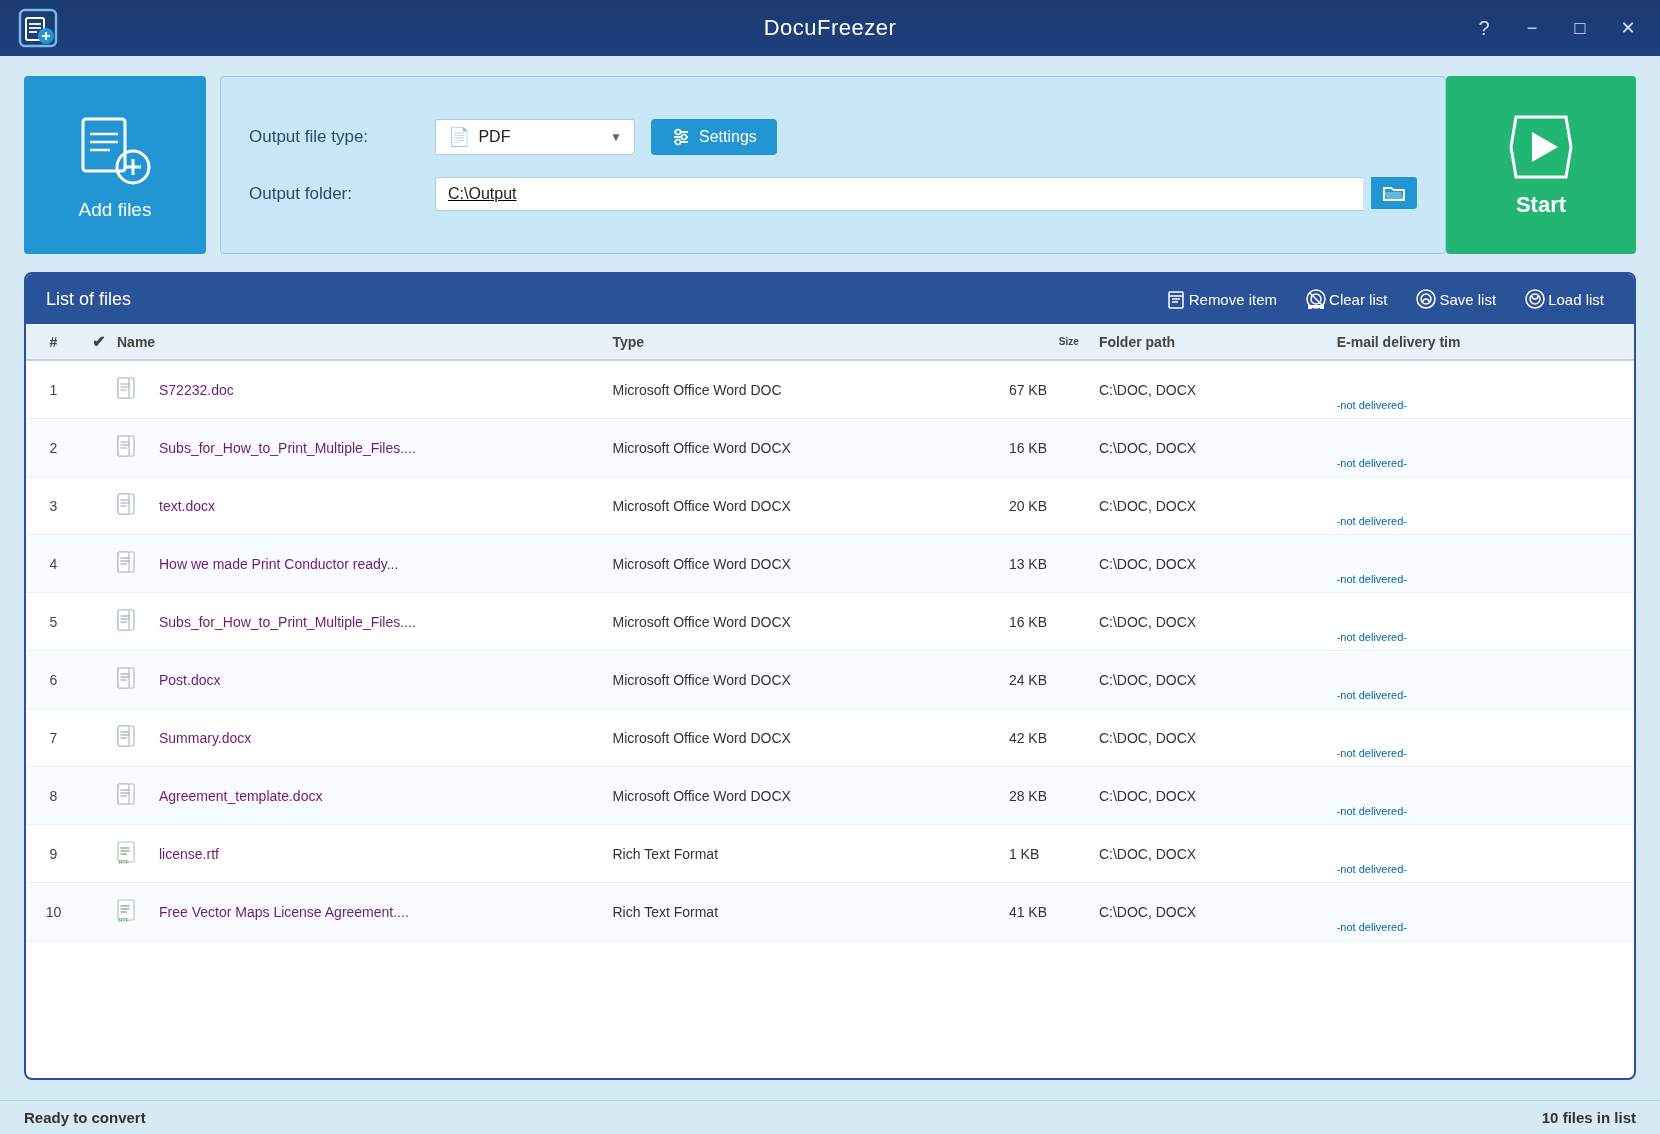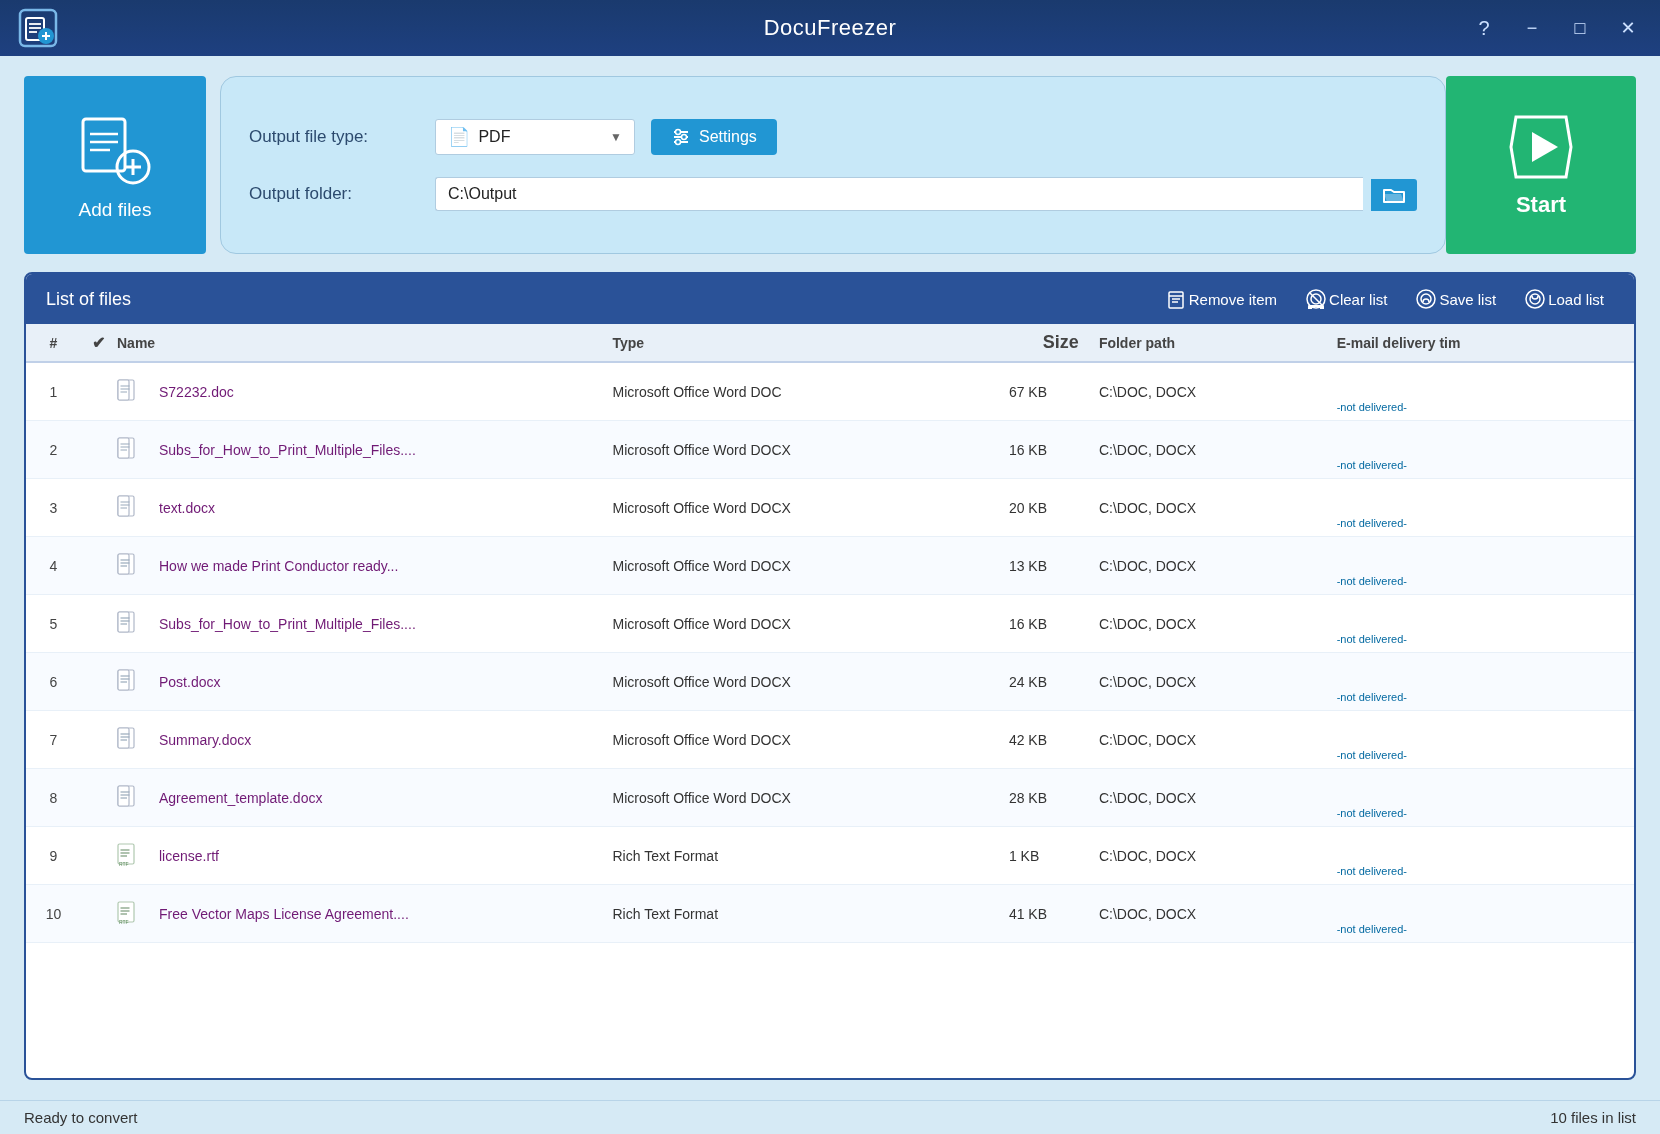--- a/index.html
+++ b/index.html
@@ -106,21 +106,21 @@
     .btn-add-icon {
       width: 80px;
       height: 80px;
     }
     .btn-add:first-child { margin-right: 14px; }
     .btn-add:nth-child(2) { margin-right: 14px; }
 
     .settings-panel {
       background: #c8e8f8;
       border: 1px solid #a0c8e0;
-      border-radius: 16px;
+      border-radius: 4px;
       flex: 1;
       padding: 24px 28px;
       display: flex;
       flex-direction: column;
       justify-content: center;
       gap: 22px;
     }
 
     .settings-row {
       display: flex;
@@ -167,23 +167,24 @@
       padding: 8px 20px;
       font-size: 16px;
       cursor: pointer;
       display: flex;
       align-items: center;
       gap: 8px;
     }
 
     .folder-input-row {
       display: flex;
-      align-items: flex-end;
+      align-items: flex-start;
       gap: 8px;
       flex: 1;
+      text-decoration: underline;
     }
     .folder-input {
       background: white;
       border: 1px solid #b0cce0;
       border-radius: 3px 0 0 3px;
       padding: 7px 12px;
       font-size: 16px;
       color: #222;
       flex: 1;
       border-right: none;
@@ -264,21 +265,21 @@
       border-bottom: 2px solid #c0d0e8;
       display: flex;
       align-items: center;
       padding: 8px 0;
       flex-shrink: 0;
     }
     .col-num { width: 55px; text-align: center; font-size: 14px; color: #444; font-weight: 600; }
     .col-check { width: 36px; text-align: center; font-size: 16px; color: #444; font-weight: 700; }
     .col-name { flex: 2.5; font-size: 14px; color: #444; font-weight: 600; }
     .col-type { flex: 2; font-size: 14px; color: #444; font-weight: 600; }
-    .col-size { width: 90px; text-align: right; padding-right: 20px; font-size: 18px; color: #444; font-weight: 600; }
+    .col-size { width: 90px; text-align: right; padding-right: 20px; font-size: 10px; color: #444; font-weight: 600; }
     .col-folder { flex: 1.2; font-size: 14px; color: #444; font-weight: 600; }
     .col-email { flex: 1.5; font-size: 14px; color: #444; font-weight: 600; }
 
     .table-body {
       flex: 1;
       overflow-y: auto;
     }
     .table-row {
       display: flex;
       align-items: center;
@@ -304,21 +305,21 @@
     
     .statusbar {
       background: #d6eaf5;
       padding: 8px 24px;
       display: flex;
       justify-content: space-between;
       align-items: center;
       border-top: 1px solid #b8d4e8;
       flex-shrink: 0;
     }
-    .status-text { font-size: 15px; color: #333; }
+    .status-text { font-size: 15px; color: #333; font-weight: bold; }
 
     
     .table-body::-webkit-scrollbar { width: 10px; }
     .table-body::-webkit-scrollbar-track { background: #f0f0f0; }
     .table-body::-webkit-scrollbar-thumb { background: #b0c8e0; border-radius: 5px; }
   </style>
 </head>
 <body>
 
 <div class="titlebar">

